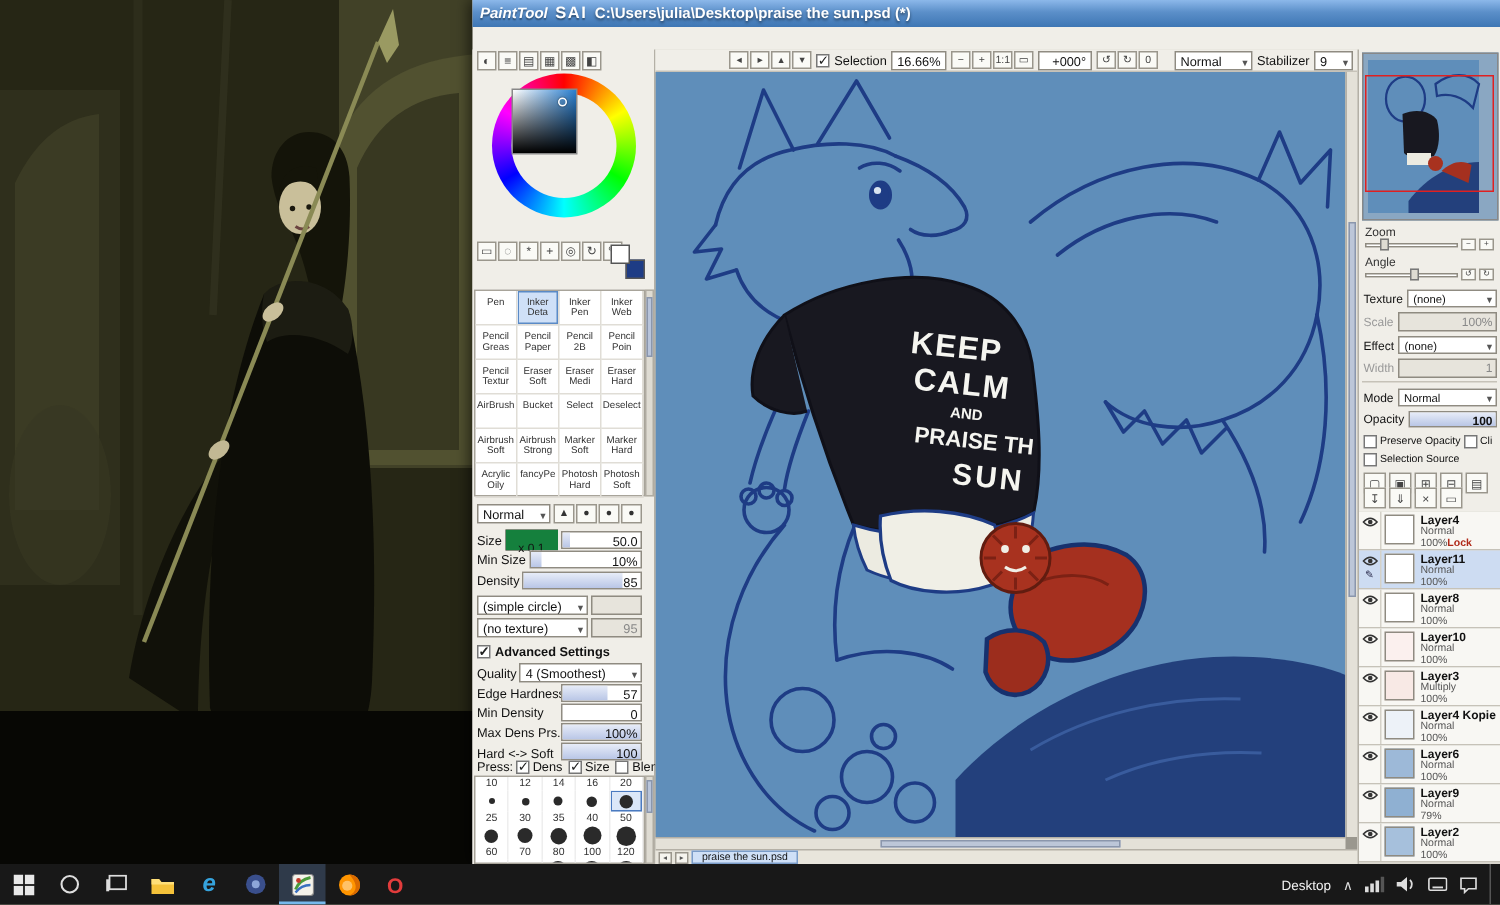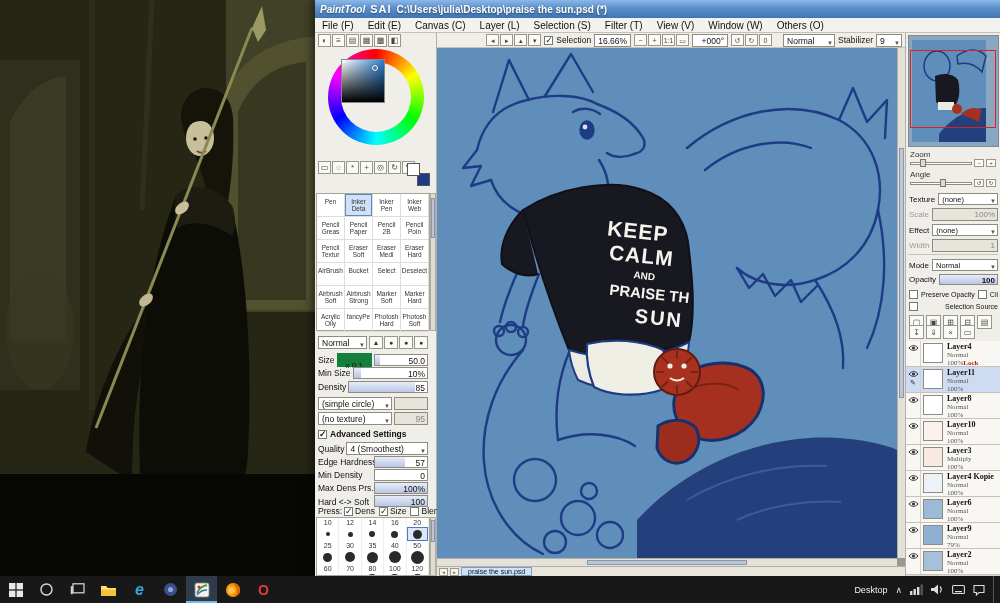--- a/index.html
+++ b/index.html
@@ -78,37 +78,37 @@
 
   
   .right-panel { position:absolute; left:590px; top:33px; width:95px; bottom:0; background:#f0eee8; border-left:1px solid #b4b0a6; font-size:8px; }
   .nav-box { position:absolute; left:2px; top:2px; width:91px; height:112px; border:1px solid #888; background:#6f99c0; overflow:hidden; }
   .nav-view-rect { position:absolute; left:1px; top:14px; width:86px; height:78px; border:1px solid #e02020; }
   .rp-lbl { position:absolute; left:4px; font-size:8px; color:#333; }
   .rp-slider { position:absolute; left:4px; right:4px; height:8px; }
   .groove { position:absolute; left:0; right:24px; top:3px; height:3px; background:#fff; border:1px solid #8f8b81; }
   .knob { position:absolute; top:0; width:6px; height:8px; background:#dedbd2; border:1px solid #777; }
   .rp-btn { position:absolute; width:10px; height:8px; border:1px solid #9a968c; background:#fafaf6; font-size:5.5px; line-height:7px; text-align:center; color:#444; }
-  .rp-row { position:absolute; left:3px; right:2px; display:flex; align-items:center; gap:3px;justify-content:space-between; }
+  .rp-row { position:absolute; left:3px; right:2px; display:flex; align-items:center; gap:3px; }
   .rp-row .dd { height:12px; line-height:11px; font-size:7.5px; flex:1; }
   .rp-hr { position:absolute; left:2px; right:2px; height:1px; background:#c6c2b8; }
   .op-slider { flex:1; position:relative; height:11px; background:#fff; border:1px solid #8f8b81; }
   .op-slider .fill { position:absolute; inset:0; background:linear-gradient(#e7ecf8,#b9c6e6); }
   .op-slider .val { position:absolute; right:2px; top:1px; font-size:8px; }
   .lyr-btns { position:absolute; left:3px; display:flex; gap:2px; }
   .lyr-btn { width:15px; height:14px; border:1px solid #9a968c; background:#fafaf6; font-size:8px; line-height:13px; text-align:center; color:#444; }
   .layer-list { position:absolute; left:0; top:308px; right:0; bottom:0; background:#dad7ce; overflow:hidden; }
   .layer-row { height:26px; background:#f8f7f3; border-bottom:1px solid #c6c2b8; display:flex; }
   .layer-row.selected { background:#cddcf2; }
   .eye-col { width:15px; border-right:1px solid #d4d1c8; display:flex; flex-direction:column; align-items:center; padding-top:3px; gap:1px; }
   .editmark { font-size:7px; color:#224; visibility:hidden; height:8px; }
   .editmark.show { visibility:visible; }
   .editmark.show::after { content:"✎"; }
   .thumb { width:20px; height:20px; margin:2px; border:1px solid #8f8b81; background:#fff; flex:none; }
-  .layer-meta { flex:1; padding:1px 0 16px 2px; overflow:hidden;font-family:Liberation Serif, serif; }
+  .layer-meta { flex:1; padding:1px 0 16px 2px; overflow:hidden; }
   .layer-name { font-size:8px; font-weight:bold; line-height:9px; white-space:nowrap; }
   .layer-mode { font-size:7px; color:#555; line-height:8px; }
   .layer-op { font-size:7px; color:#555; line-height:8px; }
   .lock { color:#b02818; font-weight:bold; }
 
   
   .taskbar { position:absolute; left:0; top:576px; width:1000px; height:27px; background:#181818; display:flex; align-items:center; z-index:5; }
   .tk-btn { width:31px; height:27px; display:flex; align-items:center; justify-content:center; flex:none; }
   .tk-btn.active { background:rgba(130,180,255,.22); box-shadow:inset 0 -2px 0 #76b9ed; }
   .tray { position:absolute; right:3px; top:0; height:27px; display:flex; align-items:center; gap:8px; color:#eee; }
@@ -155,32 +155,20 @@
   </svg>
 
   <div class="sai-window">
 
     <div class="titlebar">
       <span class="logo-pt">PaintTool</span>
       <span class="logo-sai">SAI</span>
       <span class="doc-title">C:\Users\julia\Desktop\praise the sun.psd (*)</span>
     </div>
 
-    <div class="menubar">
-
-    <span class="menu-item">File (F)</span>
-        <span class="menu-item">Edit (E)</span>
-        <span class="menu-item">Canvas (C)</span>
-        <span class="menu-item">Layer (L)</span>
-        <span class="menu-item">Selection (S)</span>
-        <span class="menu-item">Filter (T)</span>
-        <span class="menu-item">View (V)</span>
-        <span class="menu-item">Window (W)</span>
-        <span class="menu-item">Others (O)</span>
-      </div>
 
     <div class="left-panel">
 
       <div class="top-icons">
 
       <span class="mini-btn">◐</span>
           <span class="mini-btn">≡</span>
           <span class="mini-btn">▤</span>
           <span class="mini-btn">▦</span>
           <span class="mini-btn">▩</span>

